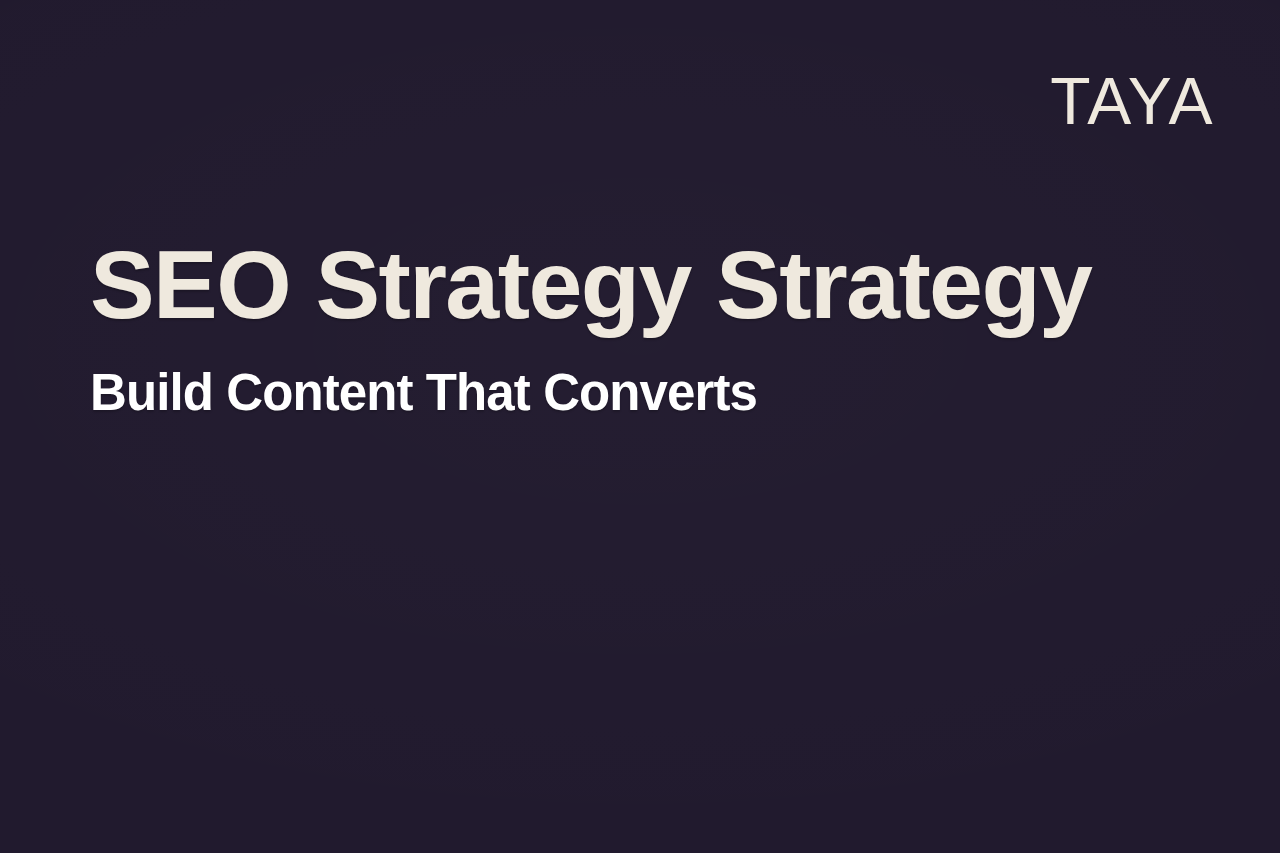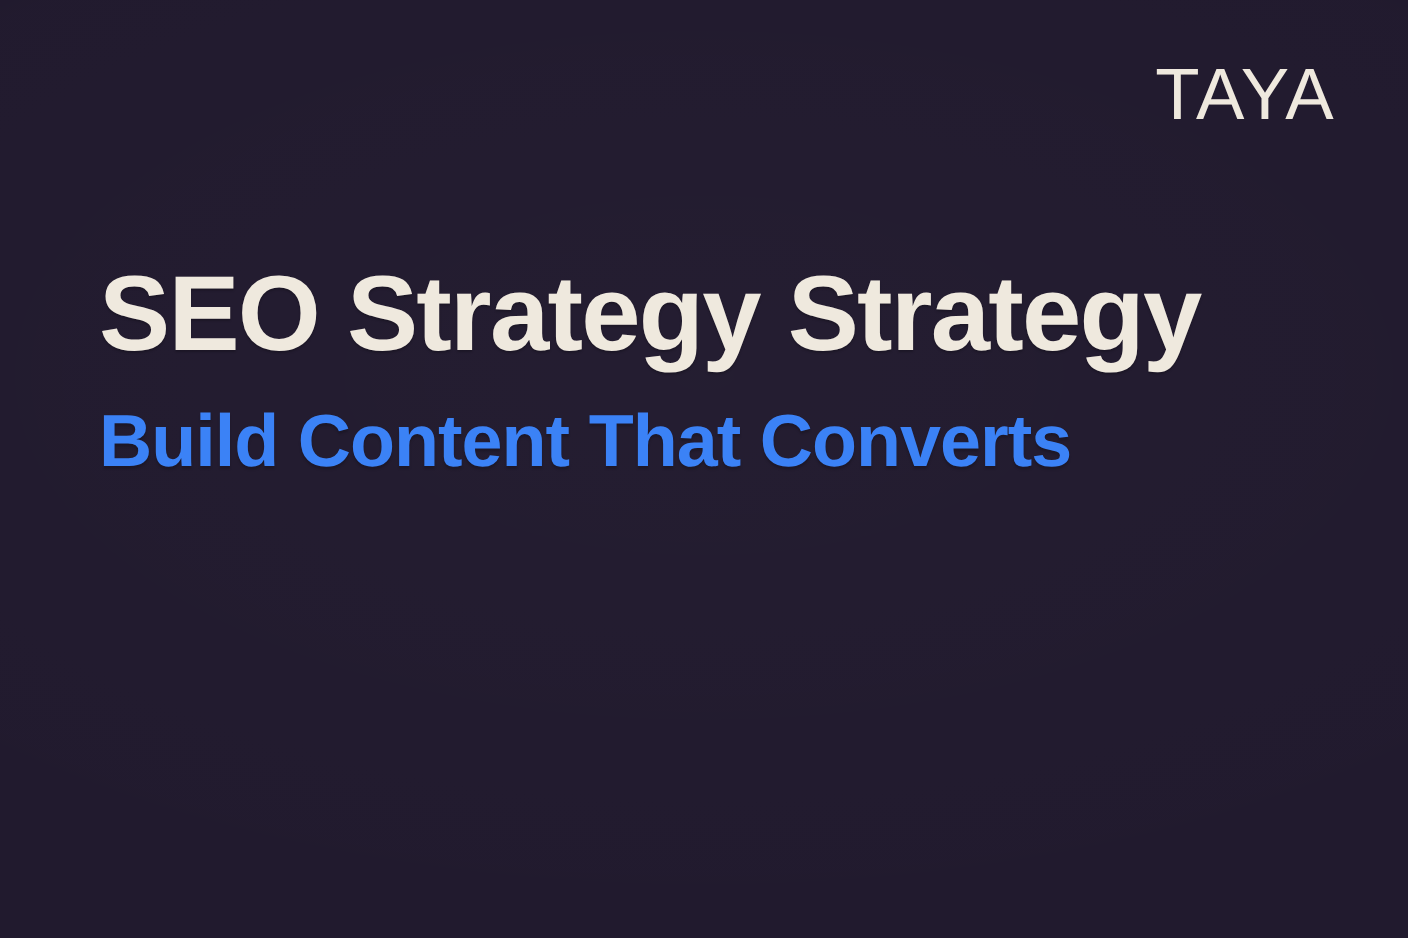--- a/index.html
+++ b/index.html
@@ -31,21 +31,21 @@
     position: absolute;
     inset: 0;
     pointer-events: none;
     background:
       radial-gradient(120% 90% at 50% 40%, rgba(255,255,255,0.016) 0%, rgba(0,0,0,0) 70%);
   }
 
   
   .brand-logo {
     position: absolute;
-    top: 52px;
+    top: 68px;
     right: 66px;
     color: #EFE9DE;
     font-size: 66px;
     line-height: 1;
     font-weight: 400;
     letter-spacing: 1.5px;
     white-space: nowrap;
     z-index: 3;
   }
 
@@ -71,22 +71,22 @@
 
   .headline-line {
     display: block;
     white-space: nowrap;
   }
 
   .subtitle {
     margin: 0;
     padding: 0;
     margin-top: 22px;
-    color: #3b82f6;
-    font-size: 67px;
+    color: #ffffff;
+    font-size: 51px;
     font-weight: 700;
     line-height: 1.16;
     letter-spacing: -0.9px;
     white-space: nowrap;
     text-shadow: 0 2px 2px rgba(0,0,0,0.18);
   }
 </style>
 </head>
 <body>
 

